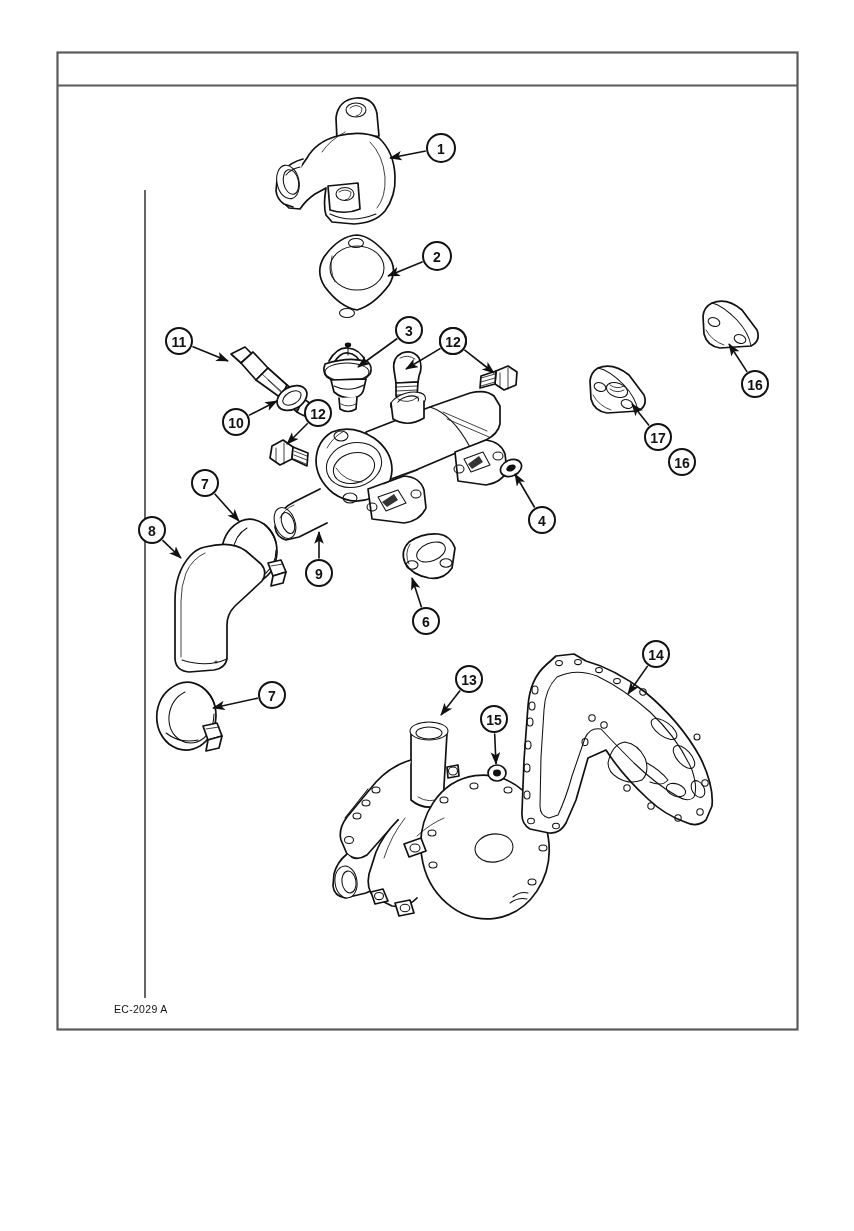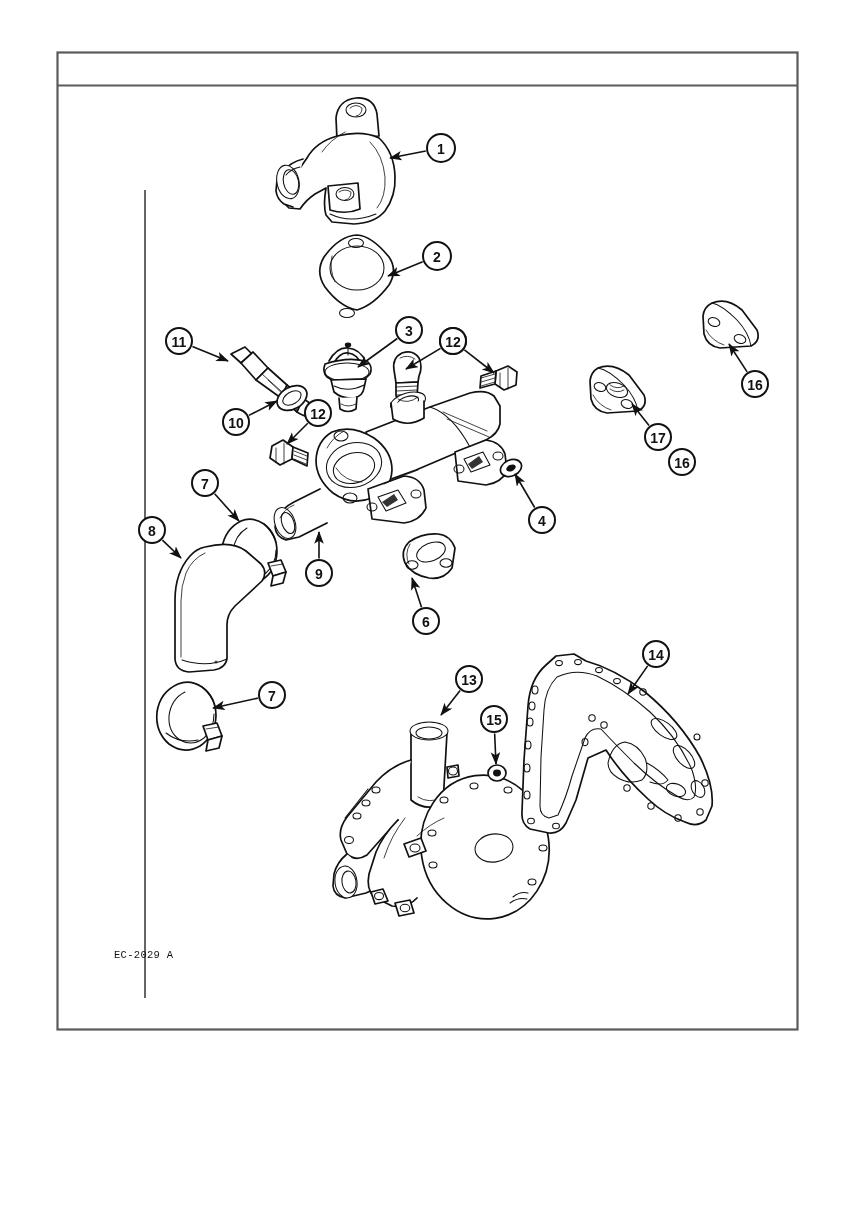--- a/index.html
+++ b/index.html
@@ -24,25 +24,25 @@
   }
   #art {
     position: absolute;
     left: 0; top: 0;
     width: 854px;
     height: 1231px;
   }
   .fig-code {
     position: absolute;
     left: 82px;
-    top: 949px;
+    top: 1003px;
     font-size: 10.5px;
     letter-spacing: 0.3px;
     color: #111;
-    font-family: Liberation Mono, monospace;
+    font-family: Liberation Sans, sans-serif;
     white-space: nowrap;
     padding-left: 32px;
   }
 </style>
 </head>
 <body>
 
 <div id="page">
 
   <svg id="art" viewBox="0 0 854 1231" xmlns="http://www.w3.org/2000/svg">

